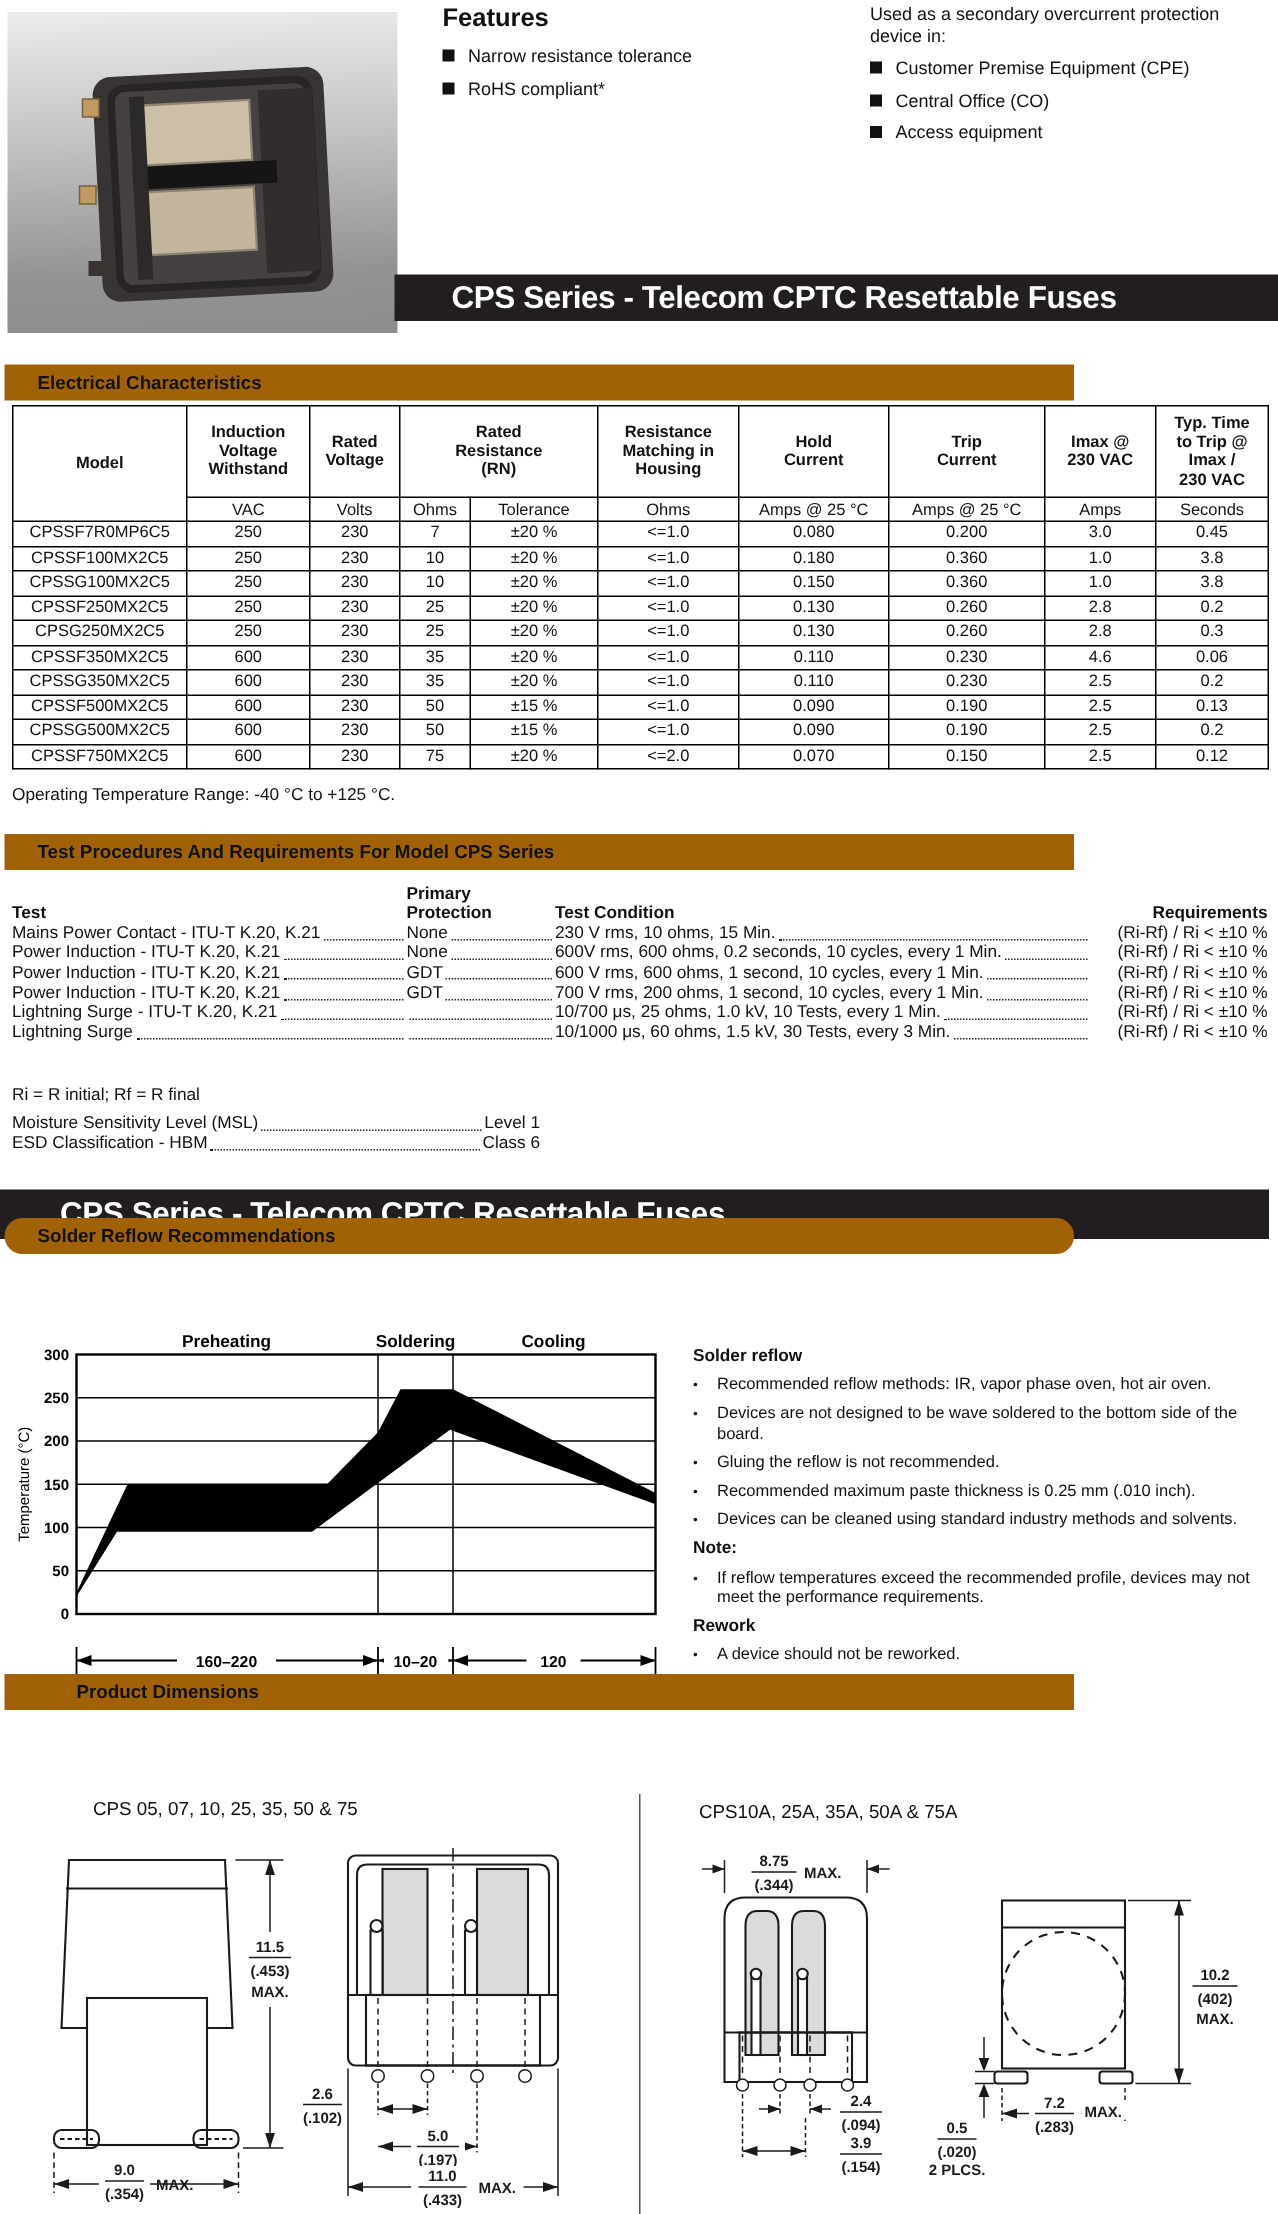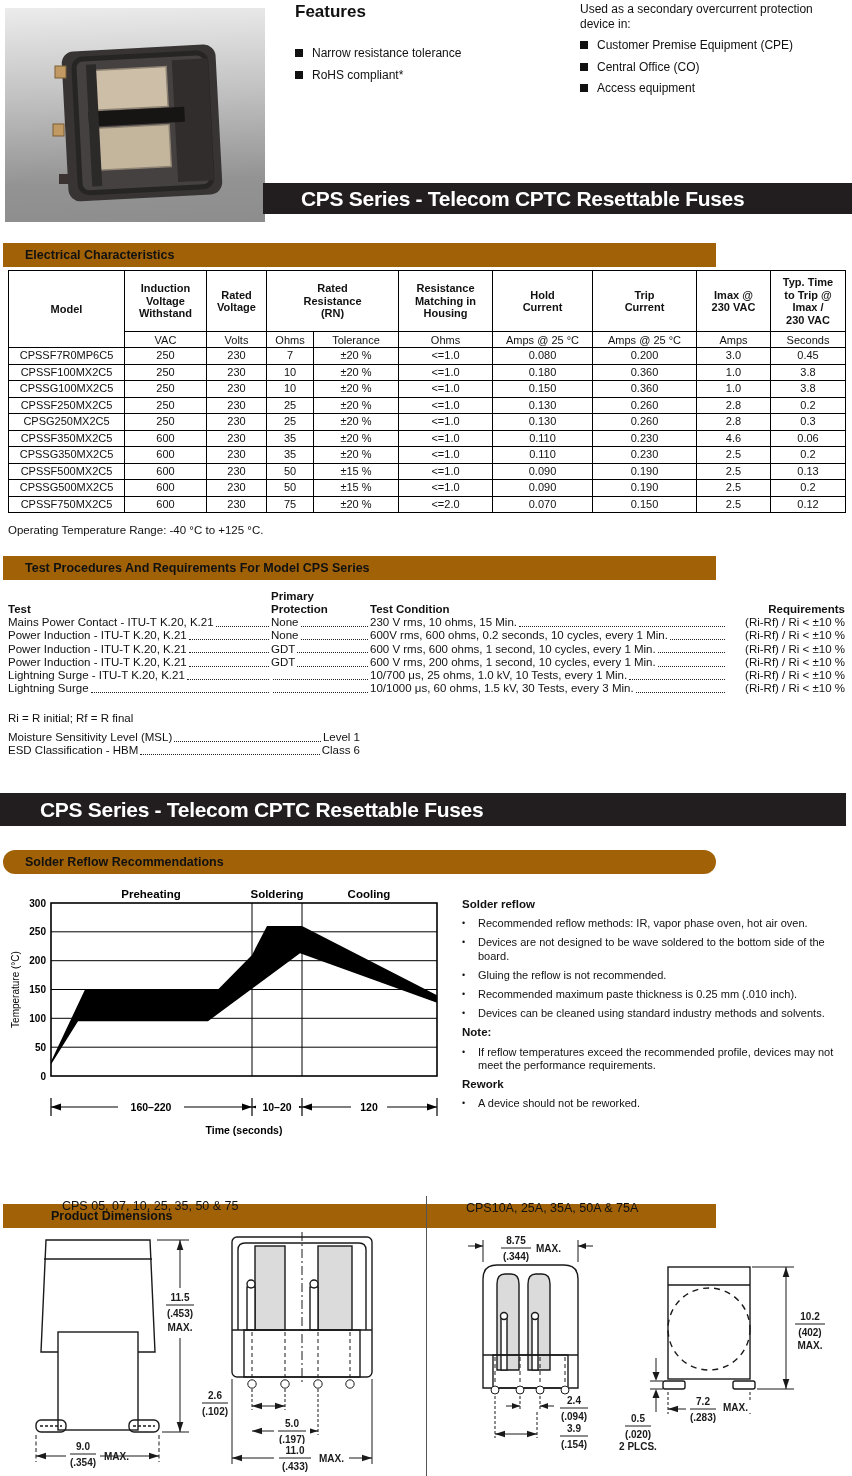--- a/index.html
+++ b/index.html
@@ -4,21 +4,21 @@
 <style>
   html,body{margin:0;padding:0;background:#fff;}
   body{font-family:"Liberation Sans","DejaVu Sans",sans-serif;color:#111;}
   .page{position:relative;width:852px;height:1476px;background:#fff;overflow:hidden;}
   .abs{position:absolute;}
 
   
   .photo{left:5px;top:8px;width:260px;height:214px;background:linear-gradient(178deg,#ececec 0%,#c2c2c2 40%,#939393 80%,#8d8d8d 100%);}
 
   
-  .col-title{font-size:17px;font-weight:bold;margin-bottom:24px;}
+  .col-title{font-size:17px;font-weight:bold;margin-bottom:8px;}
   .bullets .b-item{display:flex;margin-bottom:7px;font-size:12px;line-height:14.5px;}
   .sq{flex:0 0 8px;width:8px;height:8px;background:#111;margin:3px 9px 0 0;}
   .apps-intro{font-size:12px;line-height:14.5px;margin-bottom:7px;}
 
   
   .banner{background:#221e1f;color:#fff;font-weight:bold;font-size:21px;letter-spacing:-0.3px;}
   .banner1{left:263px;top:183px;width:589px;height:31px;line-height:31px;padding-left:38px;box-sizing:border-box;}
   .banner2{left:0;top:793px;width:846px;height:33px;line-height:33px;padding-left:40px;box-sizing:border-box;}
   .secbar{left:3px;width:713px;height:24px;background:#a16207;font-size:12.5px;font-weight:bold;line-height:24px;padding-left:22px;box-sizing:border-box;}
 
@@ -37,21 +37,21 @@
   
   .tests{width:837px;font-size:11.5px;}
   .t-head{display:flex;align-items:flex-end;font-weight:bold;margin-bottom:1px;line-height:12.5px;}
   .t-row{display:flex;line-height:13.3px;}
   .c-test{width:263px;display:flex;min-width:0;}
   .c-prot{width:99px;display:flex;min-width:0;}
   .c-cond{flex:1;display:flex;min-width:0;}
   .c-req{width:118px;text-align:right;white-space:nowrap;}
   .c-test>span:first-child,.c-prot>span:first-child,.c-cond>span:first-child{white-space:nowrap;}
   .leader{flex:1 1 auto;min-width:4px;border-bottom:1.4px dotted #222;margin:0 2px 2.5px 2px;}
-  .t-foot{margin-top:16px;font-size:11.5px;}
+  .t-foot{margin-top:28px;font-size:11.5px;}
   .dotline{display:flex;width:352px;font-size:11.5px;line-height:13.5px;}
   .dotline span{white-space:nowrap;}
 
   
   svg text{font-family:"Liberation Sans","DejaVu Sans",sans-serif;}
   .ct{font-weight:bold;fill:#000;}
   .reflow-text{width:388px;font-size:11px;line-height:13.2px;}
   .rf-h{font-weight:bold;font-size:11.5px;margin:0 0 6px 0;}
   .rf-item{display:flex;margin-bottom:6px;}
   .rf-dot{flex:0 0 16px;text-align:left;font-size:9px;line-height:13px;}
@@ -370,21 +370,21 @@
         <div class="t-row">
           <div class="c-test">
             <span>Power Induction - ITU-T K.20, K.21</span>
             <span class="leader"></span>
           </div>
           <div class="c-prot">
             <span>GDT</span>
             <span class="leader"></span>
           </div>
           <div class="c-cond">
-            <span>600 V rms, 200 ohms, 1 second, 10 cycles, every 1 Min.</span>
+            <span>700 V rms, 200 ohms, 1 second, 10 cycles, every 1 Min.</span>
             <span class="leader"></span>
           </div>
           <div class="c-req">(Ri-Rf) / Ri &lt; ±10 %</div>
         </div>
 
         <div class="t-row">
           <div class="c-test">
             <span>Lightning Surge - ITU-T K.20, K.21</span>
             <span class="leader"></span>
           </div>
@@ -425,21 +425,21 @@
       <span>ESD Classification - HBM</span>
         <span class="leader"></span>
         <span>Class 6</span>
     </div>
   </div>
 
   <div class="abs banner banner2">
     <span>CPS Series - Telecom CPTC Resettable Fuses</span>
   </div>
 
-  <div class="abs secbar" style="top:850px;border-radius:12px;">
+  <div class="abs secbar" style="top:812px;border-radius:12px;">
     <span>Solder Reflow Recommendations</span>
   </div>
 
   <div class="abs" style="left:8px;top:886px;">
     <svg width="440" height="252" viewBox="0 0 440 252">
       <text class="ct" x="143" y="12" font-size="11.5" text-anchor="middle">Preheating</text>
       <text class="ct" x="269" y="12" font-size="11.5" text-anchor="middle">Soldering</text>
       <text class="ct" x="361" y="12" font-size="11.5" text-anchor="middle">Cooling</text>
 
       <g stroke="#000" stroke-width="1">
@@ -532,21 +532,21 @@
     <div class="rf-h" style="margin-top:2px;">Rework</div>
     <div>
 
         <div class="rf-item">
           <span class="rf-dot">•</span>
           <span>A device should not be reworked.</span>
         </div>
       </div>
   </div>
 
-  <div class="abs secbar" style="top:1204px;padding-left:48px;">
+  <div class="abs secbar" style="top:1116px;padding-left:48px;">
     <span>Product Dimensions</span>
   </div>
 
   <div class="abs dims-title" style="left:62px;top:1199px;">CPS 05, 07, 10, 25, 35, 50 &amp; 75</div>
   <div class="abs dims-title" style="left:466px;top:1201px;">CPS10A, 25A, 35A, 50A &amp; 75A</div>
   <div class="abs divider" style="left:426px;top:1196px;height:280px;"></div>
 
   <div class="abs" style="left:16px;top:1232px;">
     <svg width="410" height="244" viewBox="0 0 410 244">
       <g stroke="#1a1a1a" stroke-width="1.4" fill="none">

